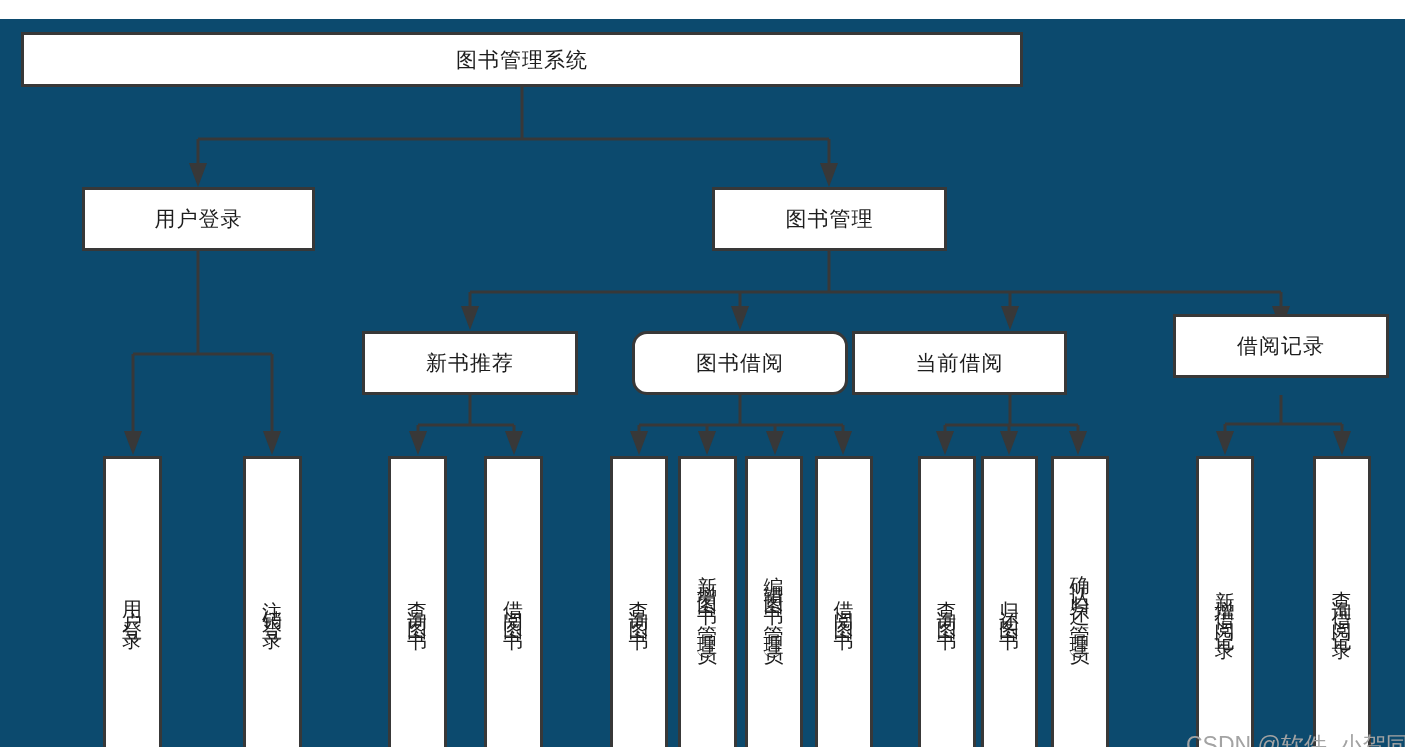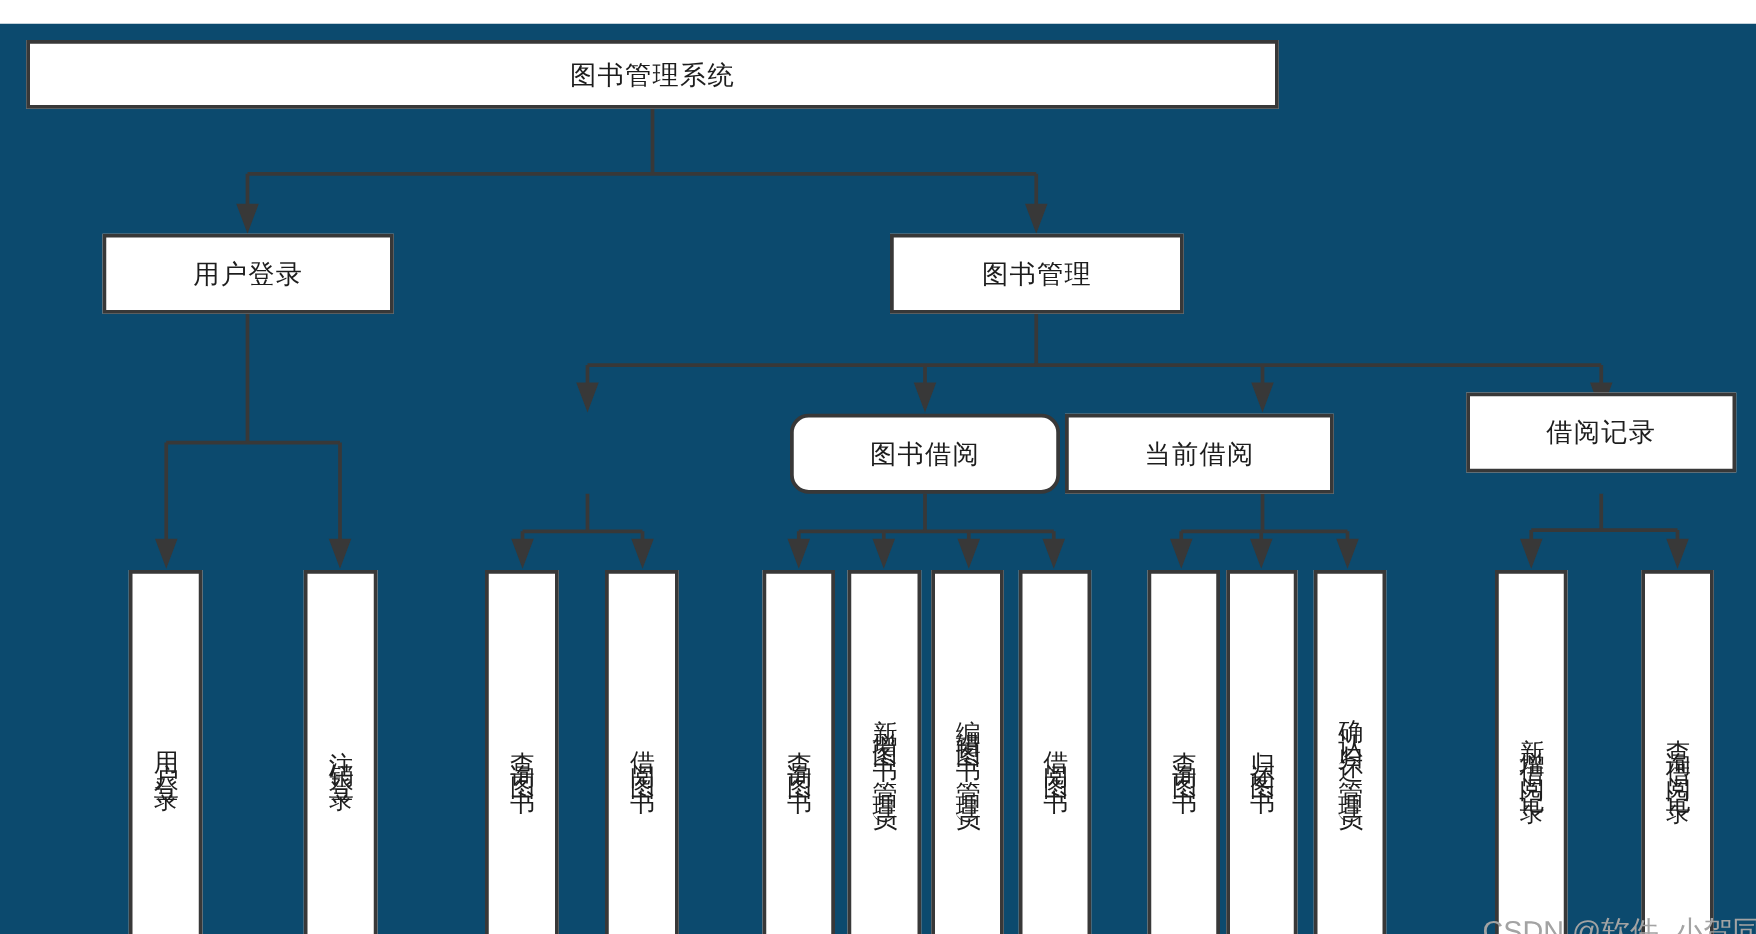--- a/index.html
+++ b/index.html
@@ -134,20 +134,21 @@
       <line x1="1342" y1="405" x2="1342" y2="414"></line>
         <polygon points="1333,412 1351,412 1342,436"></polygon>
     </g>
   </svg>
 
   <div class="node" style="left:21px; top:13px; width:1002px; height:55px;">图书管理系统</div>
 
   <div class="node" style="left:82px; top:168px; width:233px; height:64px;">用户登录</div>
   <div class="node" style="left:712px; top:168px; width:235px; height:64px;">图书管理</div>
 
+  <div class="node" style="left:362px; top:312px; width:216px; height:64px;">新书推荐</div>
   <div class="node" style="left:632px; top:312px; width:216px; height:64px;border-radius:15px;">图书借阅</div>
   <div class="node" style="left:852px; top:312px; width:215px; height:64px;">当前借阅</div>
   <div class="node" style="left:1173px; top:295px; width:216px; height:64px;">借阅记录</div>
 
   <div class="leaf" style="left:103px; width:59px;">
     <span class="vtext">用户登录</span>
   </div>
   <div class="leaf" style="left:243px; width:59px;">
     <span class="vtext">注销登录</span>
   </div>

